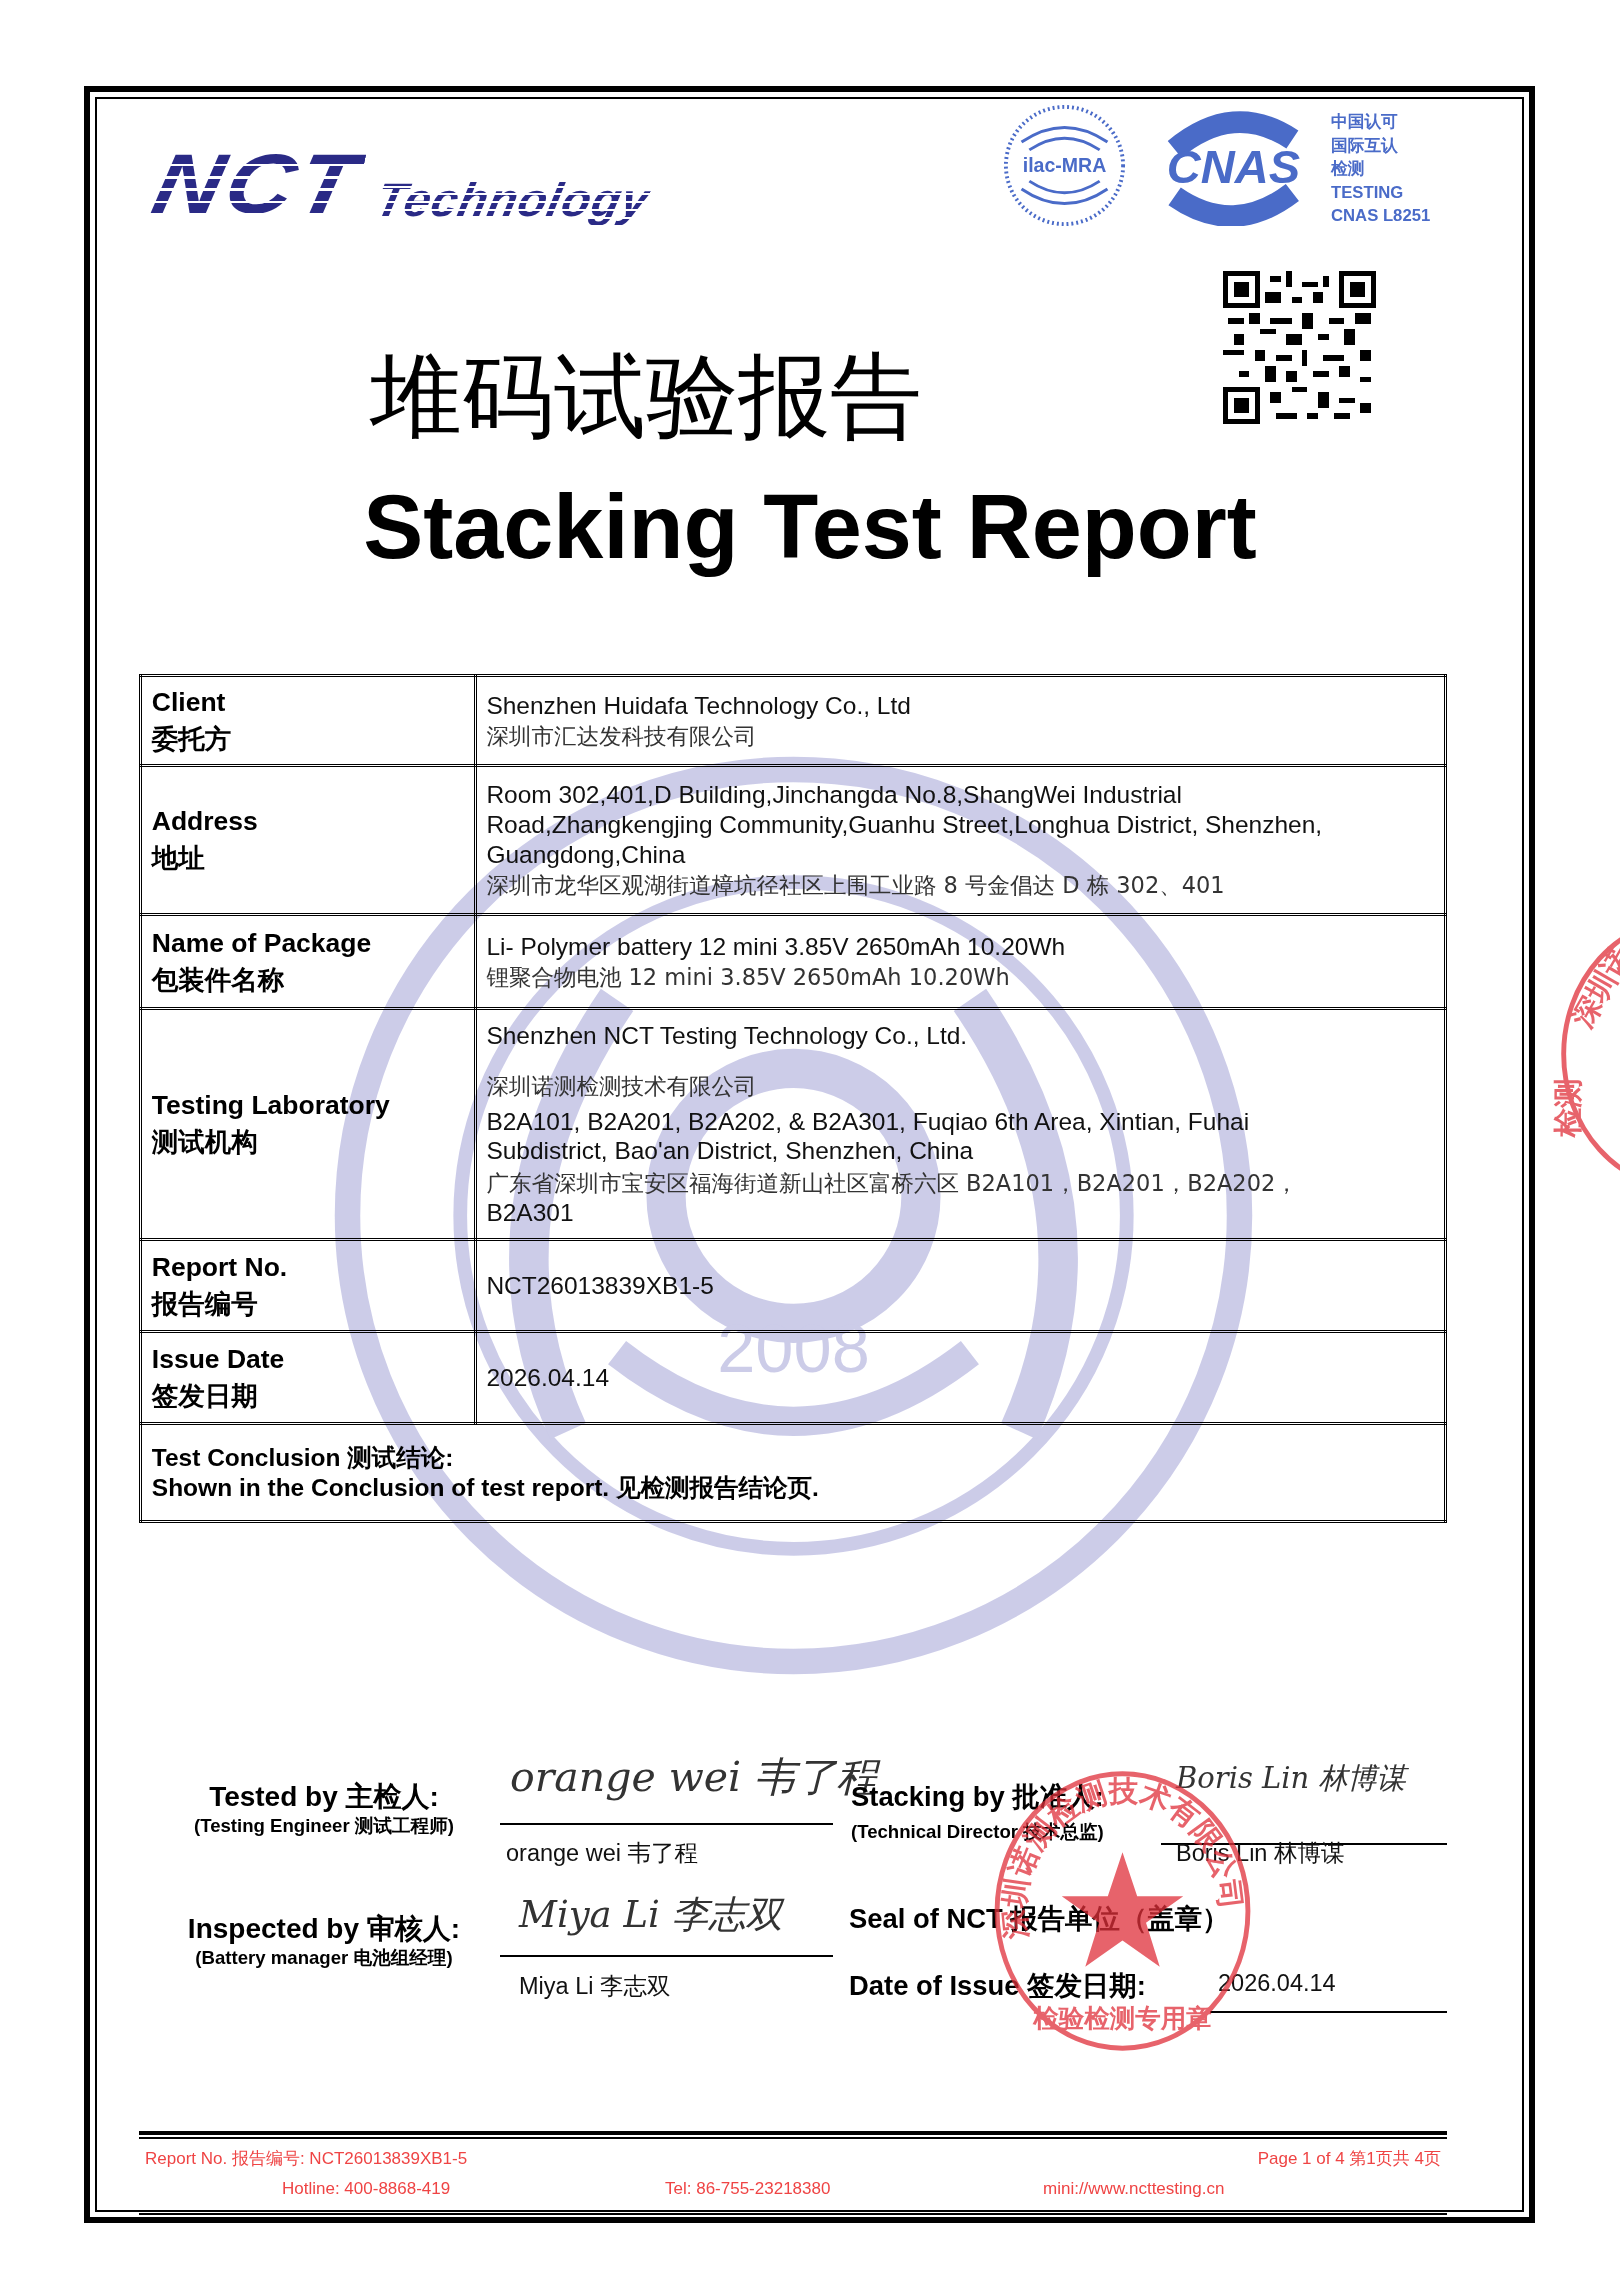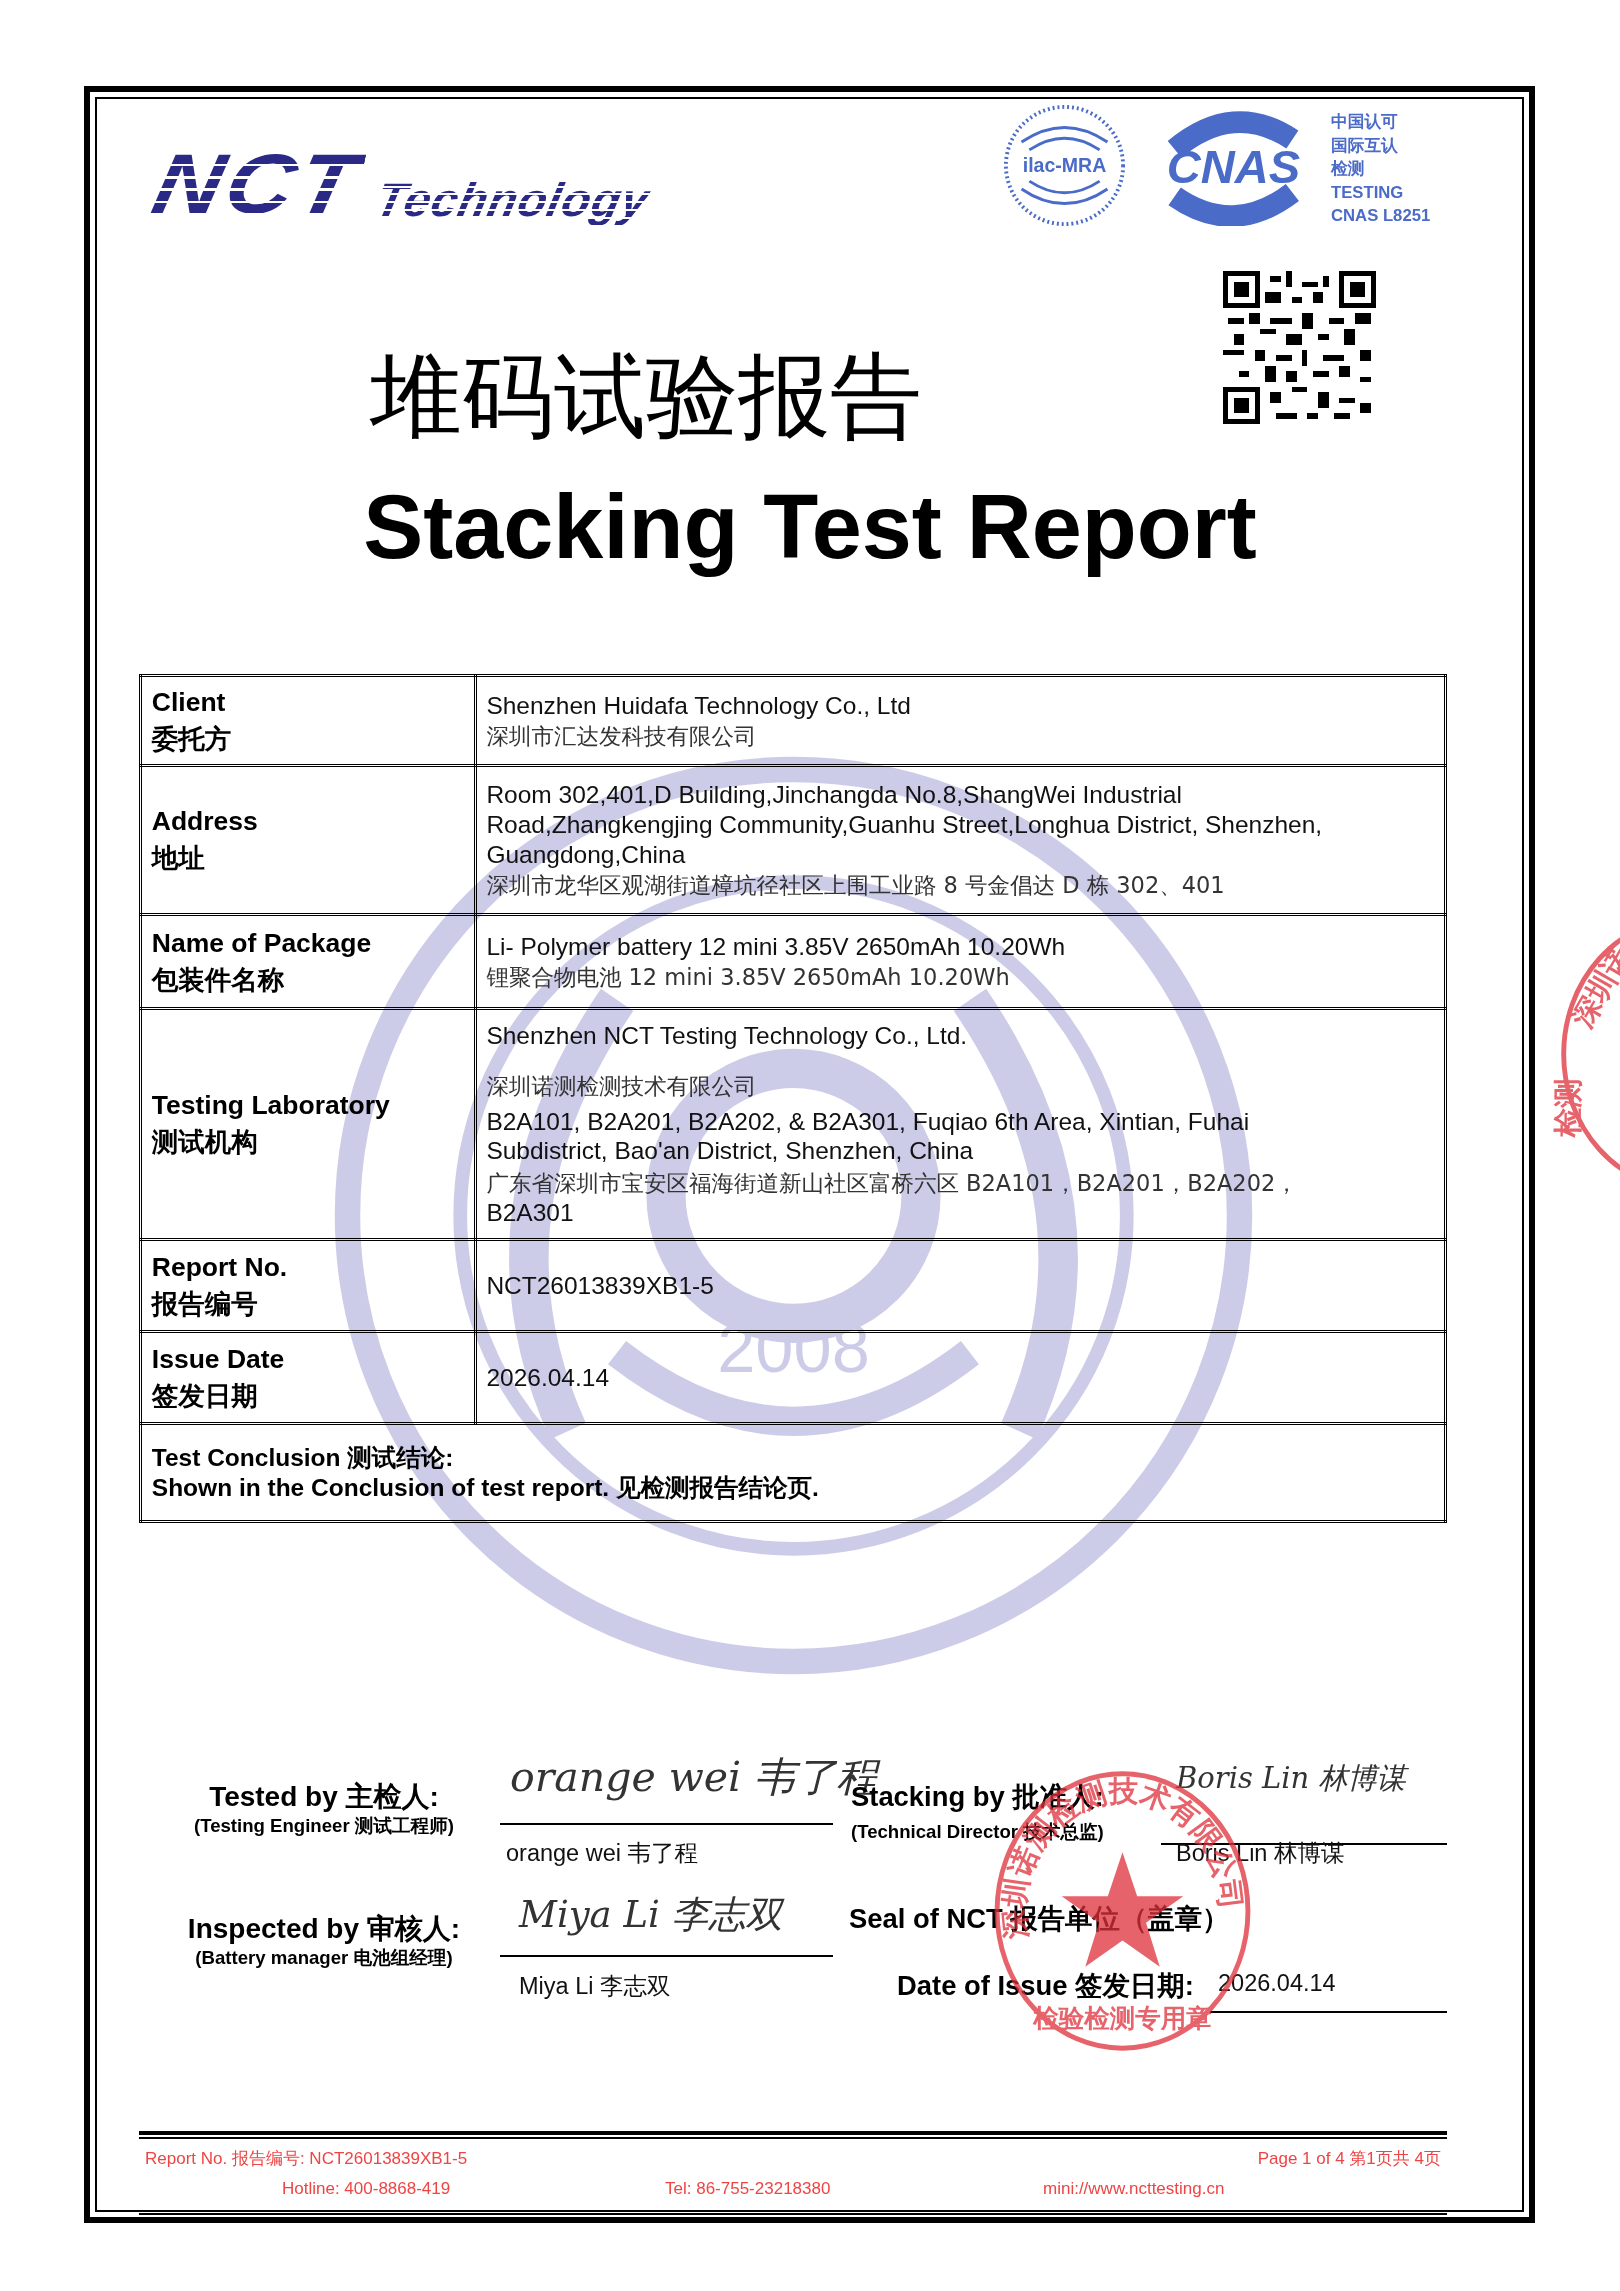--- a/index.html
+++ b/index.html
@@ -251,21 +251,21 @@
 <div class="sig-name" style="left:519px; top:1970px;">Miya Li 李志双</div>
 
 <div class="right-label" style="left:851px; top:1779px;">Stacking by 批准人:</div>
 <div class="right-sub" style="left:851px; top:1819px;">(Technical Director 技术总监)</div>
 <div class="handwriting" style="left:1176px; top:1759px; font-size:29px;">Boris Lin 林博谋</div>
 <div class="sig-line" style="left:1161px; top:1843px; width:286px;"></div>
 <div class="sig-name" style="left:1176px; top:1837px;">Boris Lin 林博谋</div>
 
 <div class="right-label" style="left:849px; top:1901px;">Seal of NCT 报告单位（盖章）</div>
 
-<div class="right-label" style="left:849px; top:1968px;margin-left:48px;">Date of Issue 签发日期:</div>
+<div class="right-label" style="left:849px; top:1968px;">Date of Issue 签发日期:</div>
 <div class="sig-name" style="left:1218px; top:1970px;">2026.04.14</div>
 <div class="sig-line" style="left:1210px; top:2011px; width:237px;"></div>
 
 <svg class="stamp" viewBox="0 0 270 300">
   <ellipse cx="135" cy="150" rx="128" ry="140" fill="none" stroke="#e0303a" stroke-width="5"></ellipse>
   <polygon points="135,90 150,135 197,135 159,162 173,207 135,180 97,207 111,162 73,135 120,135" fill="#e0303a"></polygon>
   <defs>
     <path id="stampArc" d="M40 185 A 100 112 0 1 1 230 185"></path>
   </defs>
   <text font-size="30" font-weight="bold" fill="#e0303a" font-family="DejaVu Sans, sans-serif">

